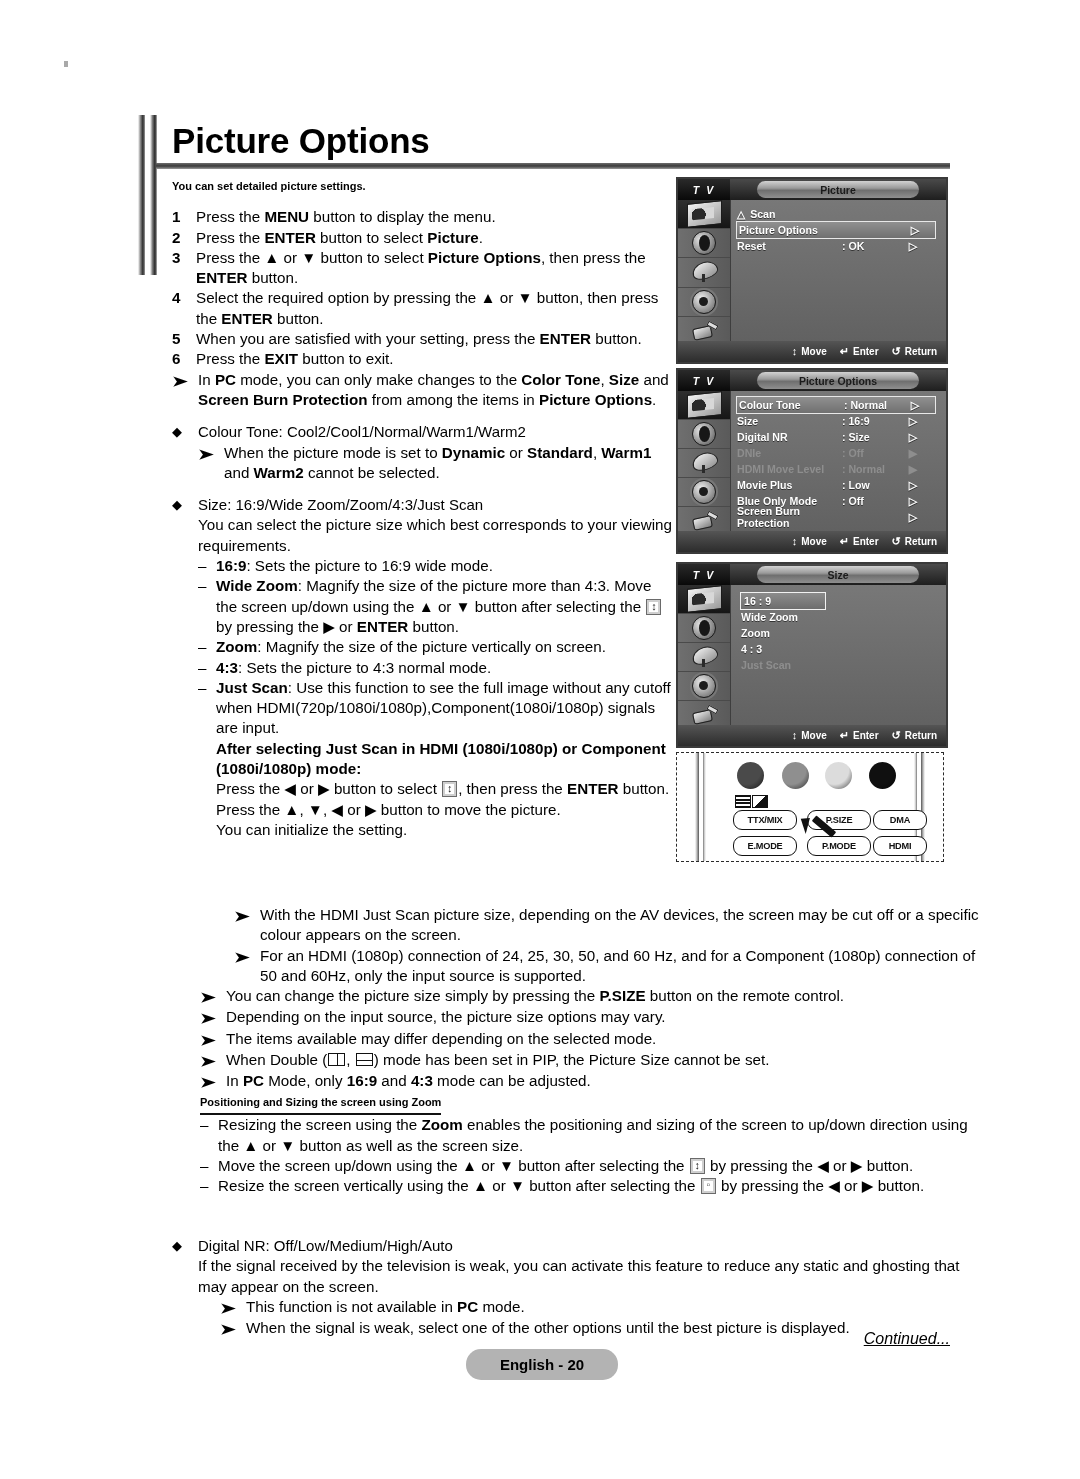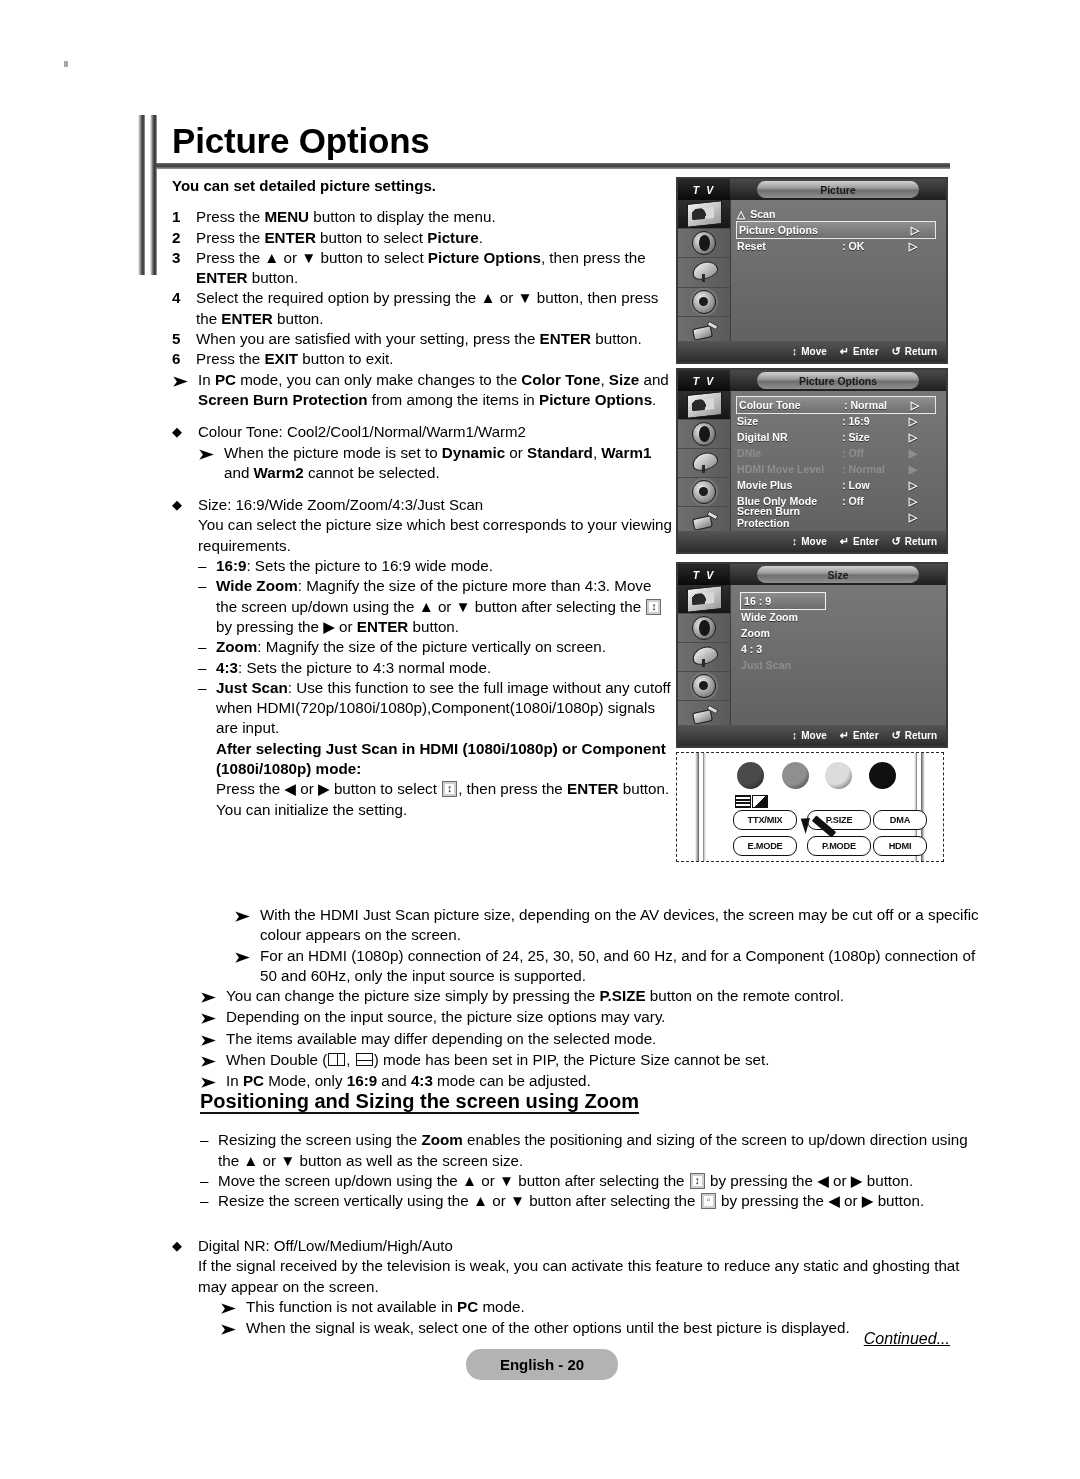--- a/index.html
+++ b/index.html
@@ -26,21 +26,21 @@
      font-size:35px;font-weight:bold;letter-spacing:-0.2px;line-height:46px;}
 
   .title-rule{position:absolute;left:156px;top:163px;width:794px;height:6px;
      background:linear-gradient(180deg,#6d6d6d 0%,#3a3a3a 50%,#9b9b9b 100%);}
 
   
   .col{position:absolute;left:172px;top:176px;width:500px;
      font-size:15.2px;line-height:20.3px;}
   .col.wide{width:790px;}
 
-  .lead{font-weight:bold;font-size:15px;margin:0 0 11px 0;}
+  .lead{font-weight:bold;font-size:11px;margin:0 0 11px 0;}
 
   .step{display:flex;margin:0 0 0 0;}
   .step .num{width:24px;flex:0 0 24px;font-weight:bold;}
   .step .txt{flex:1;}
 
   .note{display:flex;margin-top:0;}
   .note .ar{flex:0 0 26px;width:26px;padding-top:1px;}
   .note .txt{flex:1;}
 
   .arrow-glyph{display:inline-block;font-size:14px;line-height:14px;
@@ -69,22 +69,22 @@
     text-align:center;font-size:11px;line-height:14px;color:#222;}
   .pict.sq:after{content:"\25AB";position:absolute;left:0;right:0;top:-1px;
     text-align:center;font-size:10px;line-height:14px;color:#333;}
 
   .pipbox{display:inline-block;width:15px;height:11px;border:1.5px solid #111;
      vertical-align:-1px;position:relative;margin:0 1px;}
   .pipbox.v:after{content:"";position:absolute;left:50%;top:0;bottom:0;width:1.5px;background:#111;}
   .pipbox.h:after{content:"";position:absolute;top:50%;left:0;right:0;height:1.5px;background:#111;}
 
   
-  .sec-head{font-weight:bold;font-size:20px;display:inline-block;
-     border-bottom:2.2px solid #111;padding-bottom:1px;margin-bottom:16px;}
+  .sec-head{font-weight:bold;font-size:11px;display:inline-block;
+     border-bottom:2.2px solid #111;padding-bottom:1px;margin-bottom:0;}
 
   
   .continued{position:absolute;right:130px;top:1330px;font-style:italic;
      font-size:16px;text-decoration:underline;}
   .lang-badge{position:absolute;left:466px;top:1349px;width:152px;height:31px;
      background:#b3b3b3;border-radius:15px;color:#000;font-weight:bold;
      font-size:15px;display:flex;align-items:center;justify-content:center;}
 
   
   .osd{position:absolute;width:268px;height:183px;
@@ -268,20 +268,21 @@
    </div>
         <div class="dash">
      <div class="d">–</div>
      <div class="txt"><b>Just Scan</b>: Use this function to see the full image without any cutoff when HDMI(720p/1080i/1080p),Component(1080i/1080p) signals are input.</div>
    </div>
       </div>
     <div class="indent26" style="margin-left:44px;">
       <div style="font-weight:bold;">After selecting Just Scan in HDMI (1080i/1080p) or Component (1080i/1080p) mode:</div>
       <div id="after-lines">
           <div>Press the ◀ or ▶ button to select <span class="pict ud"></span>, then press the <b>ENTER</b> button.</div>
+          <div>Press the ▲, ▼, ◀ or ▶ button to move the picture.</div>
           <div>You can initialize the setting.</div>
         </div>
     </div>
   </div>
 
   <div class="col wide" style="top:905px;left:200px;">
     <div style="margin-left:34px;" id="sub-notes">
         <div class="note">
      <div class="ar"><span class="arrow-glyph">➤</span></div>
      <div class="txt">With the HDMI Just Scan picture size, depending on the AV devices, the screen may be cut off or a specific colour appears on the screen.</div>

